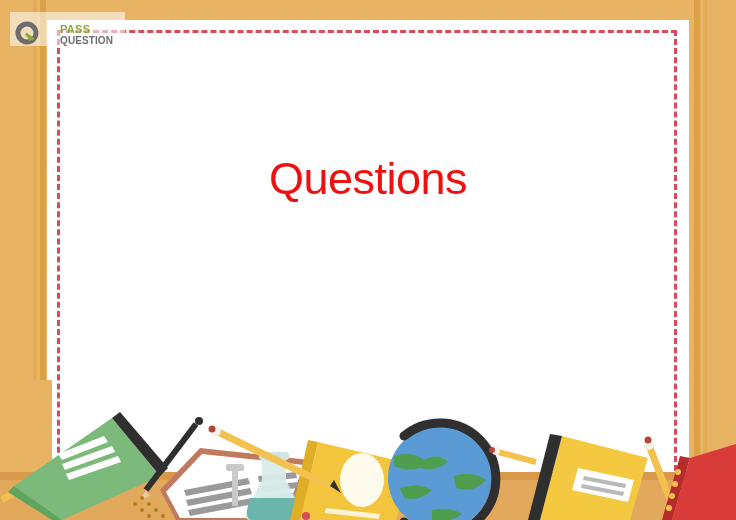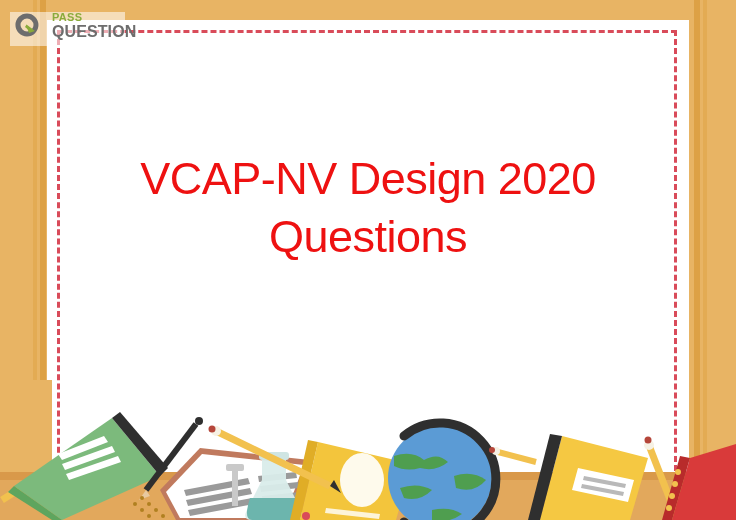--- a/index.html
+++ b/index.html
@@ -29,26 +29,26 @@
     position:absolute;left:57px;top:30px;width:620px;height:450px;
     border:3px dashed #d94b5a;
     box-sizing:border-box;
     pointer-events:none;
   }
 
   
   #logobox{
     position:absolute;left:10px;top:12px;width:115px;height:34px;
     background:rgba(255,255,255,0.55);
-    display:flex;align-items:flex-start;gap:12px;padding-left:4px;box-sizing:border-box;
+    display:flex;align-items:flex-end;gap:20px;padding-left:4px;box-sizing:border-box;
   }
   #logomark{width:26px;height:26px;position:relative;flex:0 0 auto;}
   #logotext{display:flex;flex-direction:column;line-height:1;}
   #logotext .l1{font-size:11px;font-weight:bold;color:#8aab3c;letter-spacing:.3px;}
-  #logotext .l2{font-size:16px;font-weight:bold;color:#6d6d6d;letter-spacing:.1px;margin-top:1px;}
+  #logotext .l2{font-size:10px;font-weight:bold;color:#6d6d6d;letter-spacing:.1px;margin-top:1px;}
 
   
   #title{
     position:absolute;left:60px;top:150px;width:616px;
     text-align:center;
     color:#ee1111;
     font-size:45px;
     line-height:58px;
     font-weight:normal;
     letter-spacing:-0.5px;
@@ -66,21 +66,20 @@
   <div class="strip soft l2"></div>
   <div class="strip left"></div>
   <div class="strip right"></div>
   <div class="strip soft r2"></div>
 
   <div id="panel"></div>
 
   <div id="dash"></div>
 
   <div id="title">
-    <div>VCAP-NV Design 2020</div>
     <div>Questions</div>
   </div>
 
   <div id="art">
     <svg width="736" height="140" viewBox="0 0 736 140" xmlns="http://www.w3.org/2000/svg">
 
       <path d="M0 92 L736 92 L736 140 L0 140 Z" fill="#e2a85c"></path>
       <path d="M0 92 L736 92 L736 100 L0 100 Z" fill="#d9994a"></path>
 
       <path d="M0 0 L52 0 L52 92 L0 92 Z" fill="#e8b464"></path>

